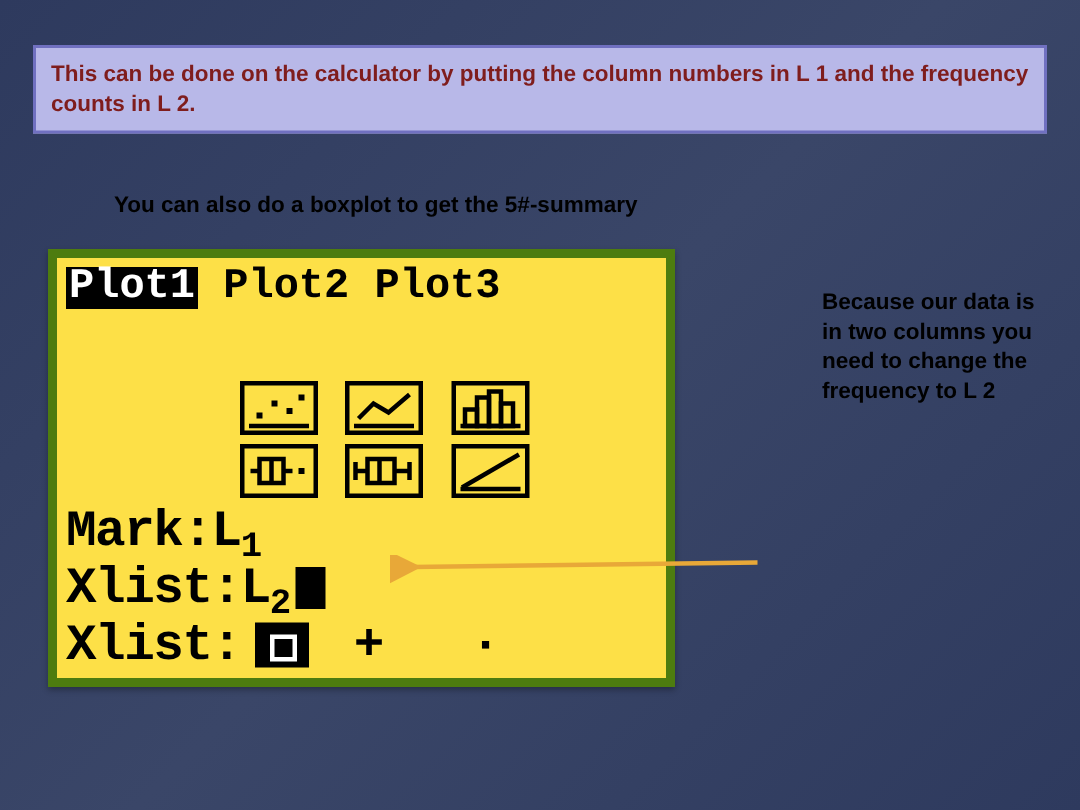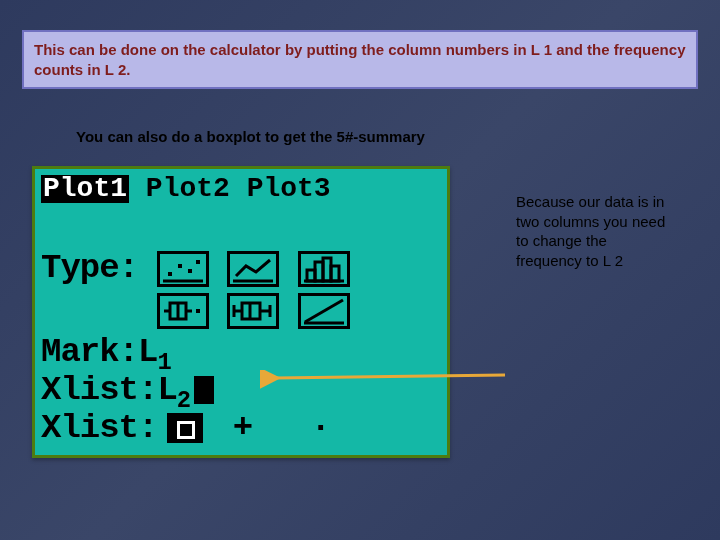--- a/index.html
+++ b/index.html
@@ -32,22 +32,22 @@
     font-weight: bold;
     color: #000;
     text-align: right;
   }
   .calc-screen {
     position: absolute;
     top: 166px;
     left: 32px;
     width: 418px;
     height: 292px;
-    background: #14b8a6;
-    border: 3px solid #4d7c0f;
+    background: #fde047;
+    border: 6px solid #4d7c0f;
     box-shadow: 0 2px 4px rgba(0,0,0,0.3);
     padding: 4px;
   }
   .calc-inner {
     width: 100%;
     height: 100%;
     position: relative;
   }
   
   .px-row {
@@ -113,24 +113,24 @@
   .mark-boxsel::before {
     content:"";
     position:absolute;
     top:12px; left:15px;
     width:4px; height:4px;
     background:#fff;
   }
   .side-note {
     position: absolute;
     top: 192px;
-    left: 516px;
+    left: 548px;
     width: 150px;
     font-size: 15px;
-    font-weight: normal;
+    font-weight: bold;
     color: #000;
     line-height: 1.3;
   }
   .arrow {
     position: absolute;
     top: 370px;
     left: 260px;
     width: 250px;
     height: 40px;
     pointer-events: none;
@@ -144,21 +144,20 @@
   <span>This can be done on the calculator by putting the column numbers in L 1  and the frequency counts in L 2.</span>
 </div>
 
 <div class="subtitle">You can also do a boxplot to get the 5#-summary</div>
 
 <div class="calc-screen">
   <div class="calc-inner">
     <div class="px-row tabs-row"><span class="tab-sel">Plot1</span> <span>Plot2</span> <span>Plot3</span></div>
 
 
-    <div class="px-row type-row">Type:</div>
 
     <div class="type-icons">
       <span class="ticon">
         <svg viewBox="0 0 46 30">
             <line x1="3" y1="27" x2="43" y2="27" stroke="#000" stroke-width="3"></line>
             <rect x="8" y="18" width="4" height="4" fill="#000"></rect>
             <rect x="18" y="10" width="4" height="4" fill="#000"></rect>
             <rect x="28" y="15" width="4" height="4" fill="#000"></rect>
             <rect x="36" y="6" width="4" height="4" fill="#000"></rect>
           </svg>

